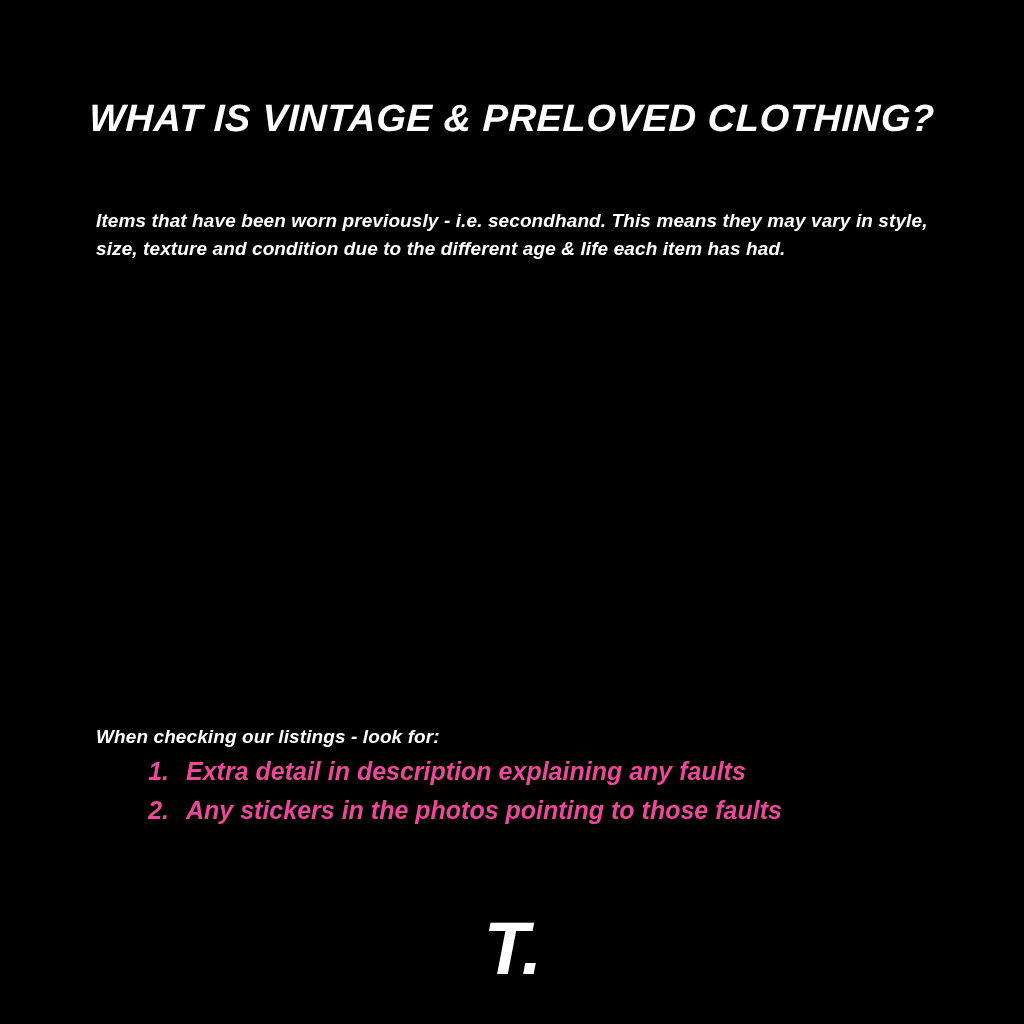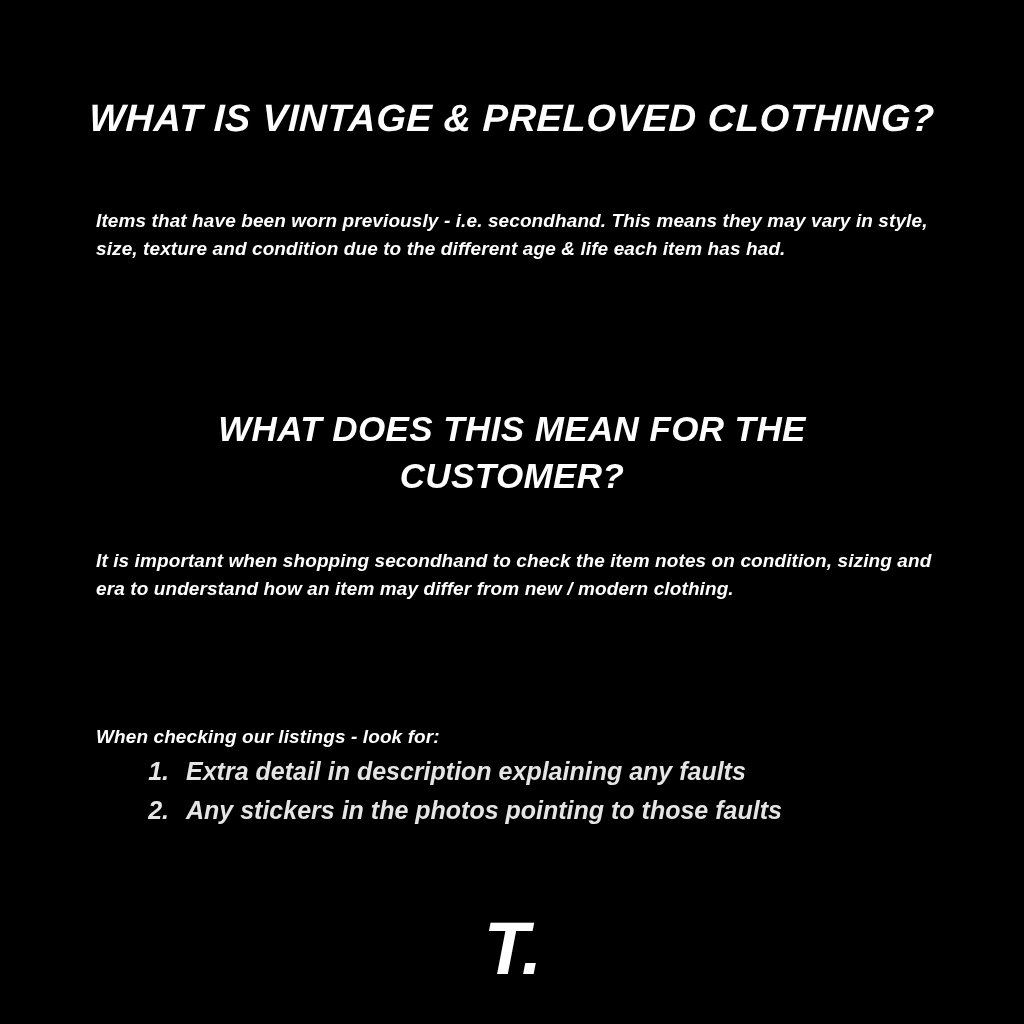--- a/index.html
+++ b/index.html
@@ -66,21 +66,21 @@
     position: absolute;
     top: 752px;
     left: 118px;
     width: 820px;
     margin: 0;
     padding: 0 0 0 58px;
     font-size: 25px;
     font-weight: 700;
     font-style: italic;
     line-height: 1.55;
-    color: #e5e5e5;
+    color: #ec4899;
   }
   .list li {
     padding-left: 10px;
     margin: 0;
   }
   .logo {
     position: absolute;
     bottom: 38px;
     left: 0;
     width: 1024px;
@@ -98,23 +98,21 @@
 </style>
 </head>
 <body>
 
 <div class="page">
 
   <h1 class="heading-main">WHAT IS VINTAGE &amp; PRELOVED CLOTHING?</h1>
 
   <p class="para para-1">Items that have been worn previously - i.e. secondhand. This means they may vary in style, size, texture and condition due to the different age &amp; life each item has had.</p>
 
-  <h2 class="heading-sub">WHAT DOES THIS MEAN FOR THE CUSTOMER?</h2>
 
-  <p class="para para-2">It is important when shopping secondhand to check the item notes on condition, sizing and era to understand how an item may differ from new / modern clothing.</p>
 
   <p class="para para-3">When checking our listings - look for:</p>
 
   <ol class="list">
     <li>Extra detail in description explaining any faults</li>
     <li>Any stickers in the photos pointing to those faults</li>
   </ol>
 
   <div class="logo">
     <span class="logo-mark">T.</span>

